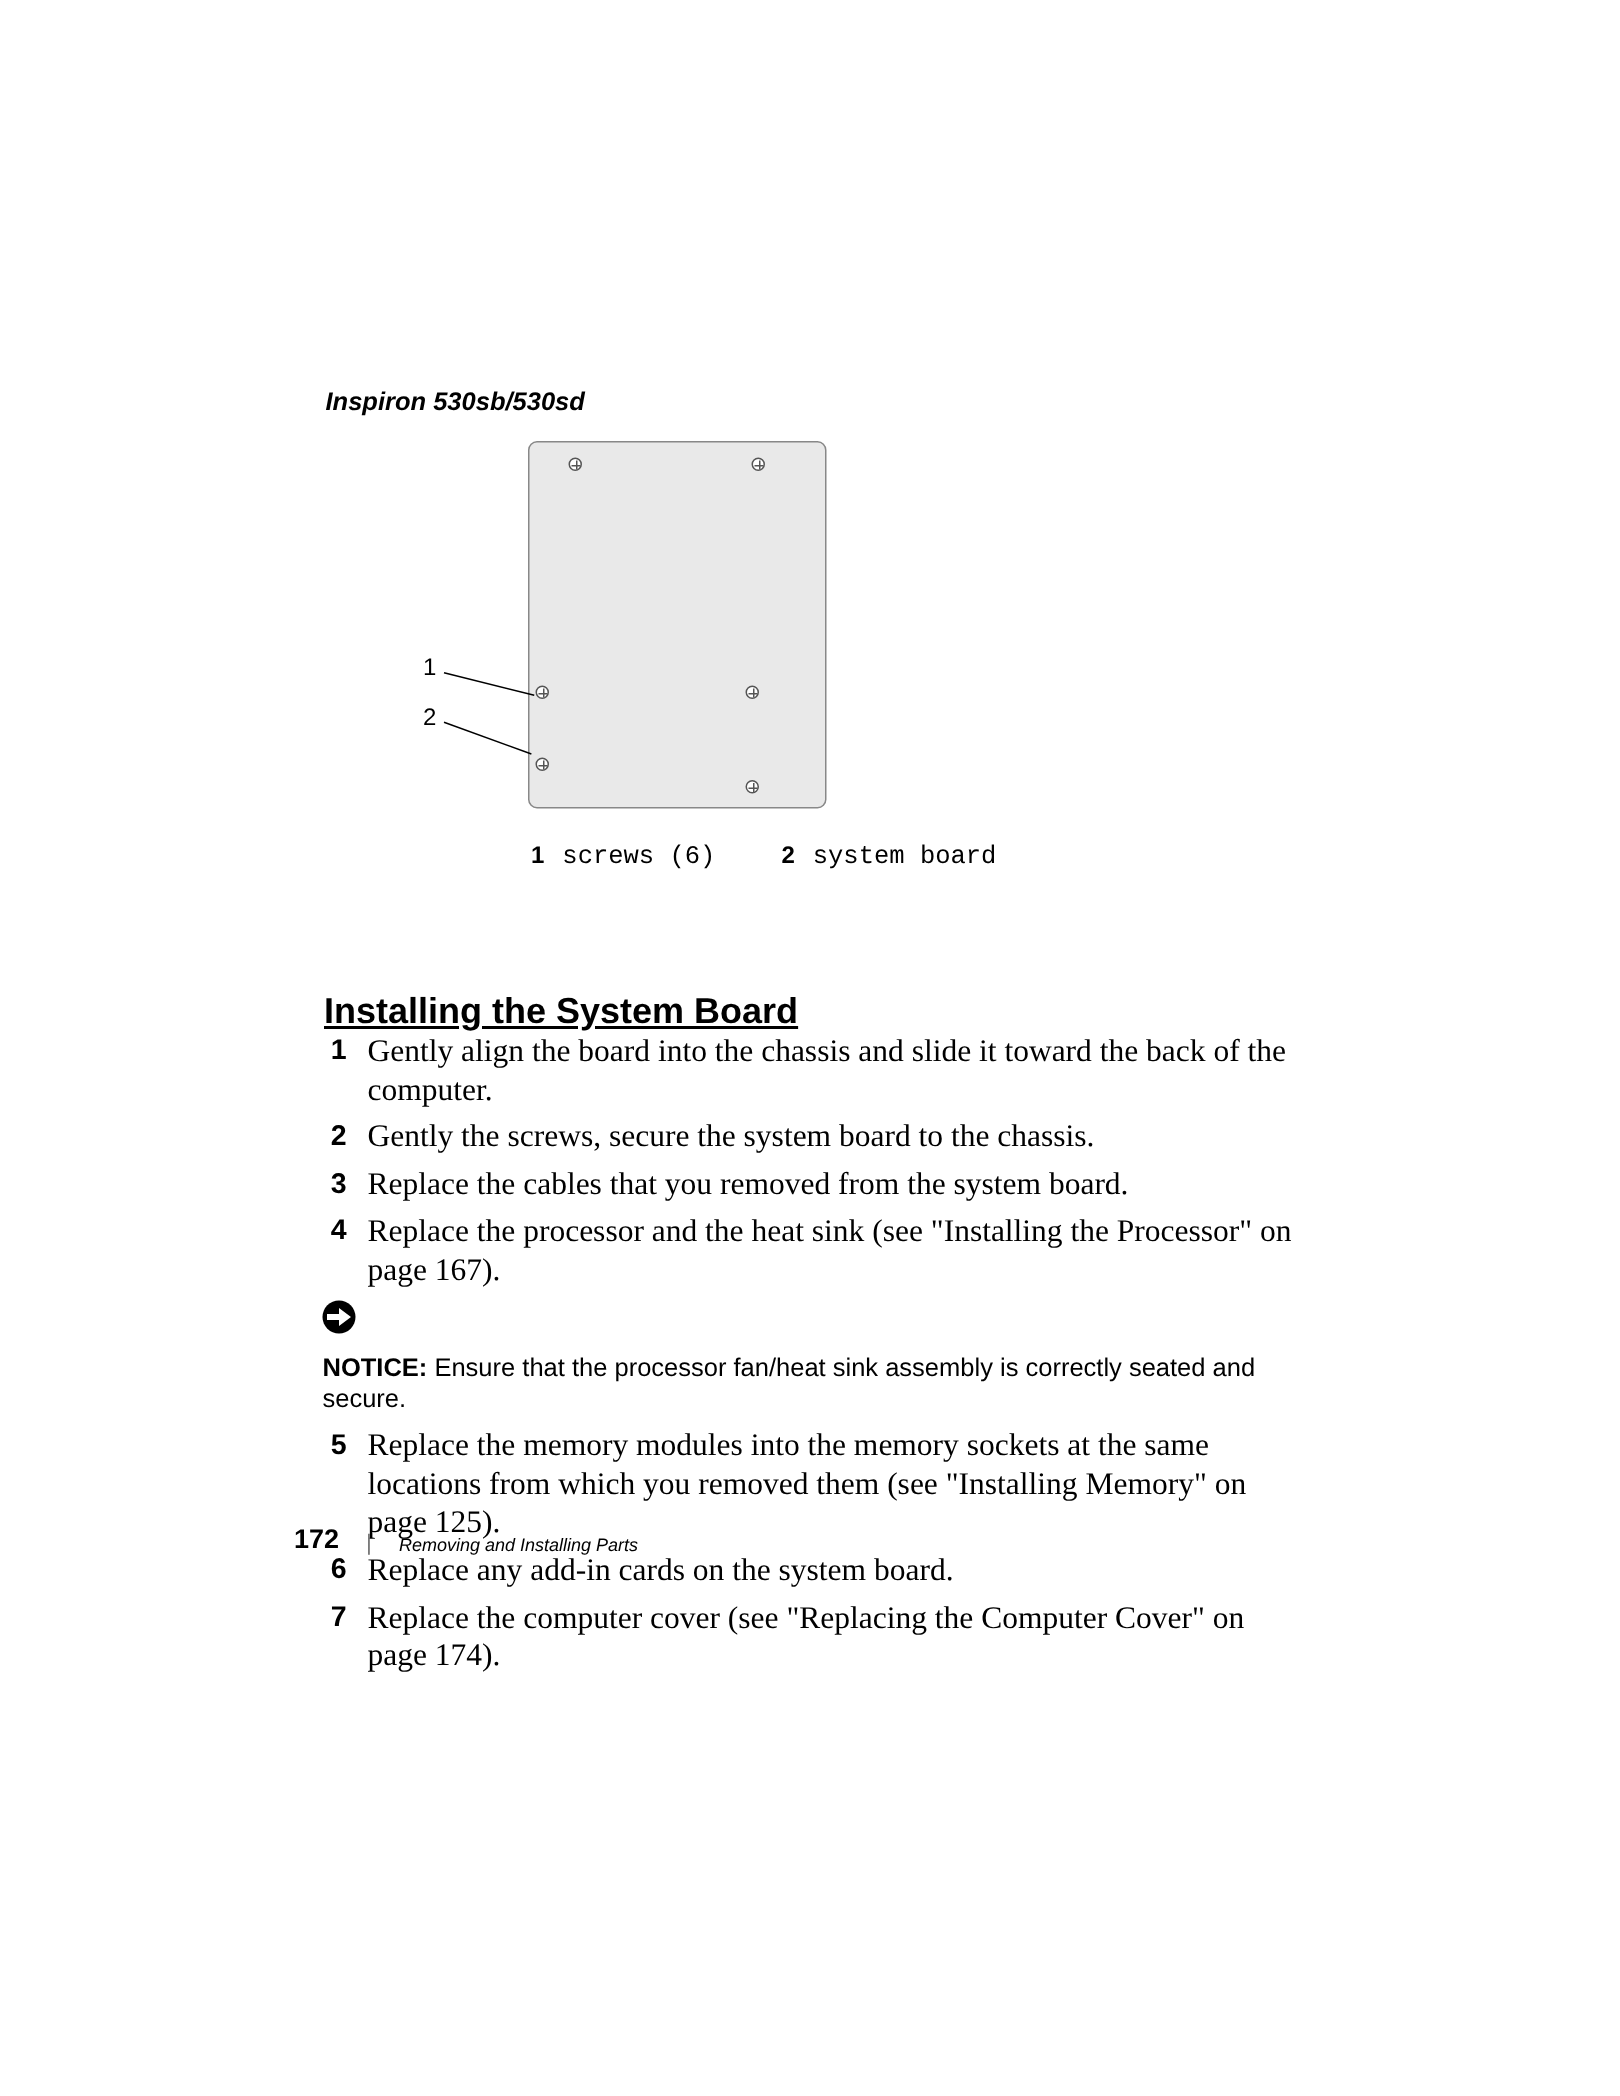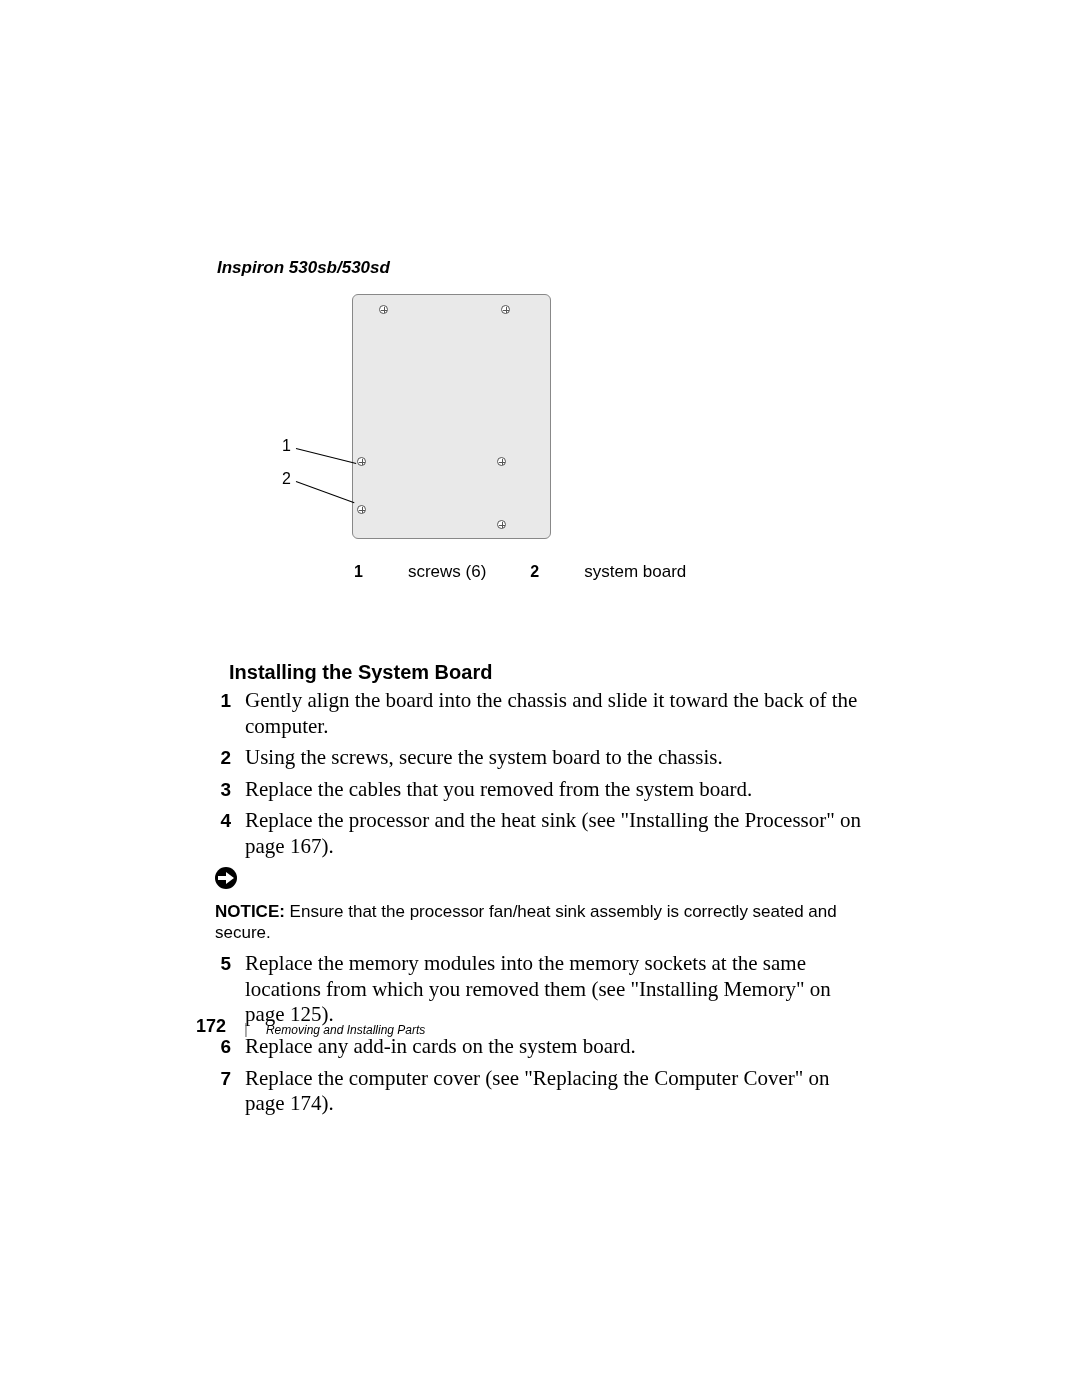--- a/index.html
+++ b/index.html
@@ -61,36 +61,37 @@
     position:absolute;
     left:354px; top:562px;
     font-size:17px;
   }
   .legend-row{display:flex;align-items:baseline;gap:12px;}
   .legend-num{
     font-family:Arial,Helvetica,sans-serif;
     font-weight:bold;
     font-size:16px;
   }
-  .legend-text{font-family:Liberation Sans, sans-serif;margin-left:33px;}
+  .legend-text{font-family:Liberation Mono, monospace;}
   .legend-gap{width:20px;}
   
   .para{
     position:absolute;
     left:215px;
     width:650px;
     font-size:21px;
     line-height:1.22;
   }
   .section-head{
     position:absolute;
-    left:229px;
-    font-family:Arial,Helvetica,sans-serif;
-    font-weight:bold;
-    font-size:20px;
+    left:216px;
+    font-family:Arial,Helvetica,sans-serif;
+    font-weight:bold;
+    font-size:24px;
+    text-decoration:underline;
   }
   .steps{
     position:absolute;
     left:215px;
     width:655px;
   }
   .step{
     display:flex;
     gap:14px;
     font-size:21px;
@@ -178,21 +179,21 @@
 
   <div class="section-head" style="top:661px;">Installing the System Board</div>
 
   <div class="steps" style="top:688px;">
     <div class="step">
       <div class="num">1</div>
       <div class="txt">Gently align the board into the chassis and slide it toward the back of the computer.</div>
     </div>
     <div class="step">
       <div class="num">2</div>
-      <div class="txt">Using the screws, secure the system board to the chassis.</div>
+      <div class="txt">Gently the screws, secure the system board to the chassis.</div>
     </div>
     <div class="step">
       <div class="num">3</div>
       <div class="txt">Replace the cables that you removed from the system board.</div>
     </div>
     <div class="step">
       <div class="num">4</div>
       <div class="txt">Replace the processor and the heat sink (see "Installing the Processor" on page 167).</div>
     </div>
 

